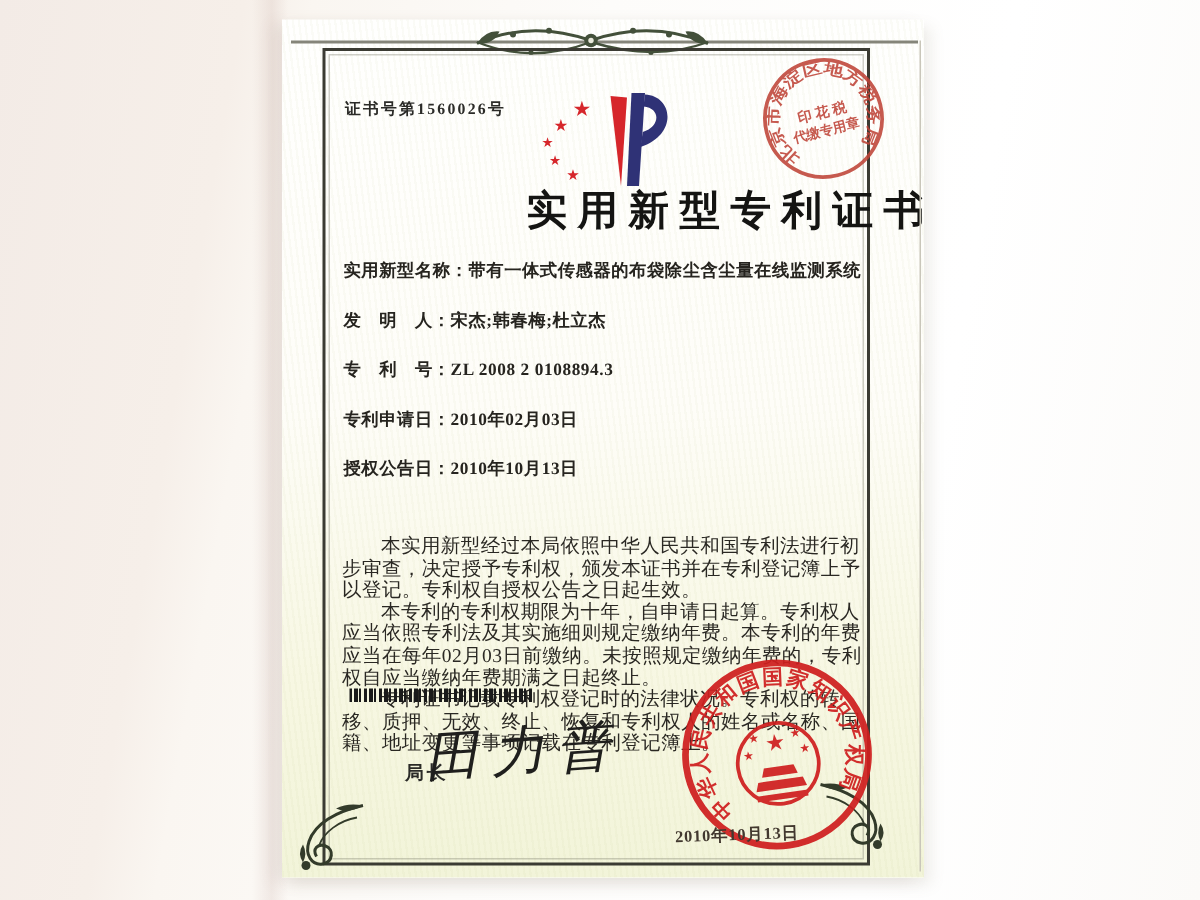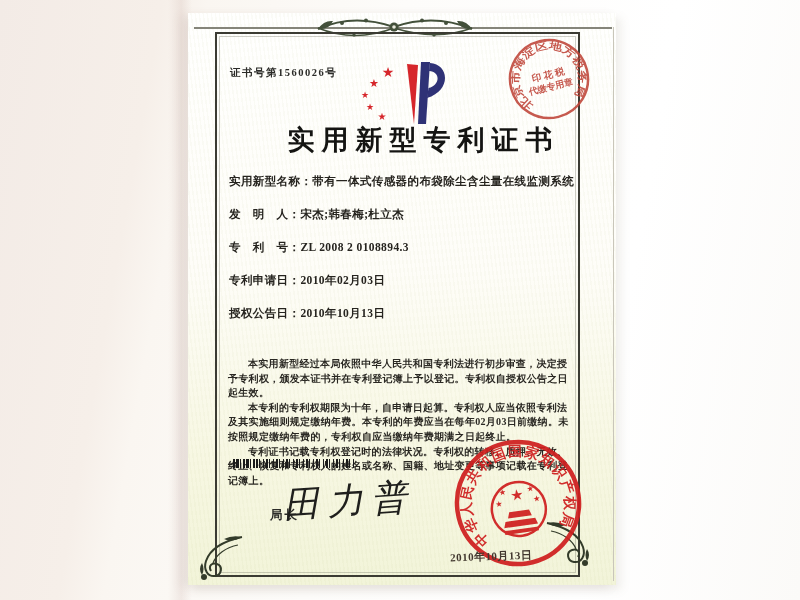--- a/index.html
+++ b/index.html
@@ -18,27 +18,27 @@
   .page::before{ content:''; position:absolute; inset:0; pointer-events:none;
     background:repeating-linear-gradient(83deg, rgba(168,178,108,0.05) 0 1.5px, rgba(255,255,255,0) 1.5px 4px); }
   .page::after{ content:''; position:absolute; right:2px; top:14px; bottom:4px; width:1px; background:#c9c6ba; }
   .page > * { position:absolute; }
   .top-edge-line { left:6px; right:4px; top:14px; height:1.5px; background:#85857a; }
   .garland { left:122px; top:3px; width:170px; height:24px; }
   .frame { left:27px; top:19px; width:361px; height:541px; border:2px solid #3b3b33; }
   .frame::after{ content:''; position:absolute; inset:2px; border:1px solid rgba(130,130,112,0.38); }
   .cert-no { left:42px; top:42px; font-size:10.5px; letter-spacing:1.5px; color:#2b2b28; font-weight:600;margin-top:11px; }
   .logo { left:167px; top:47px; width:95px; height:68px; }
-  .title { left:29px; top:109px; width:406px; text-align:center; font-size:27px; font-weight:700;
+  .title { left:29px; top:109px; width:406px; text-align:right; font-size:27px; font-weight:700;
     letter-spacing:7px; text-indent:7px; color:#141412; }
   .fields { left:41px; top:162px; width:352px; }
   .fields .row { line-height:13px; margin-bottom:20px; font-size:11.5px; font-weight:700;
     color:#26241f; letter-spacing:0.4px; white-space:nowrap; }
   .paras { left:40px; top:344px; width:348px; color:#2a2823; }
-  .paras p { margin:0; font-size:10px; line-height:14.6px; text-indent:2em; letter-spacing:0.3px; font-weight:700; }
+  .paras p { margin:0; font-size:13px; line-height:14.6px; text-indent:2em; letter-spacing:0.3px; font-weight:400; }
   .barcode { left:45px; top:446px; width:122px; height:9px;
     background:repeating-linear-gradient(90deg,#1a1a1a 0 1.5px,transparent 1.5px 3px,#1a1a1a 3px 5.5px,transparent 5.5px 6.5px,#1a1a1a 6.5px 7.5px,transparent 7.5px 10px); }
   .signer { left:64px; top:494px; font-size:12.5px; font-weight:700; color:#2b2b28; letter-spacing:2px;margin-left:18px; }
   .signature { left:95px; top:468px; font-size:36px; font-style:italic; letter-spacing:8px;
     color:#1f1f1d; transform:rotate(-4deg); line-height:40px; }
   .seal { left:264px; top:424px; width:132px; height:132px; transform:rotate(-8deg); opacity:0.93; z-index:4; }
   .seal-date { left:262px; top:536px; font-size:11px; font-weight:700; color:#42382f;
     letter-spacing:0.5px; transform:rotate(-2deg); z-index:5; }
   .footer { left:20px; top:543px; width:330px; text-align:center; font-size:9.5px; letter-spacing:2px; color:#33322c;margin-top:45px; }
   .flourish { width:48px; height:48px; z-index:3; }

